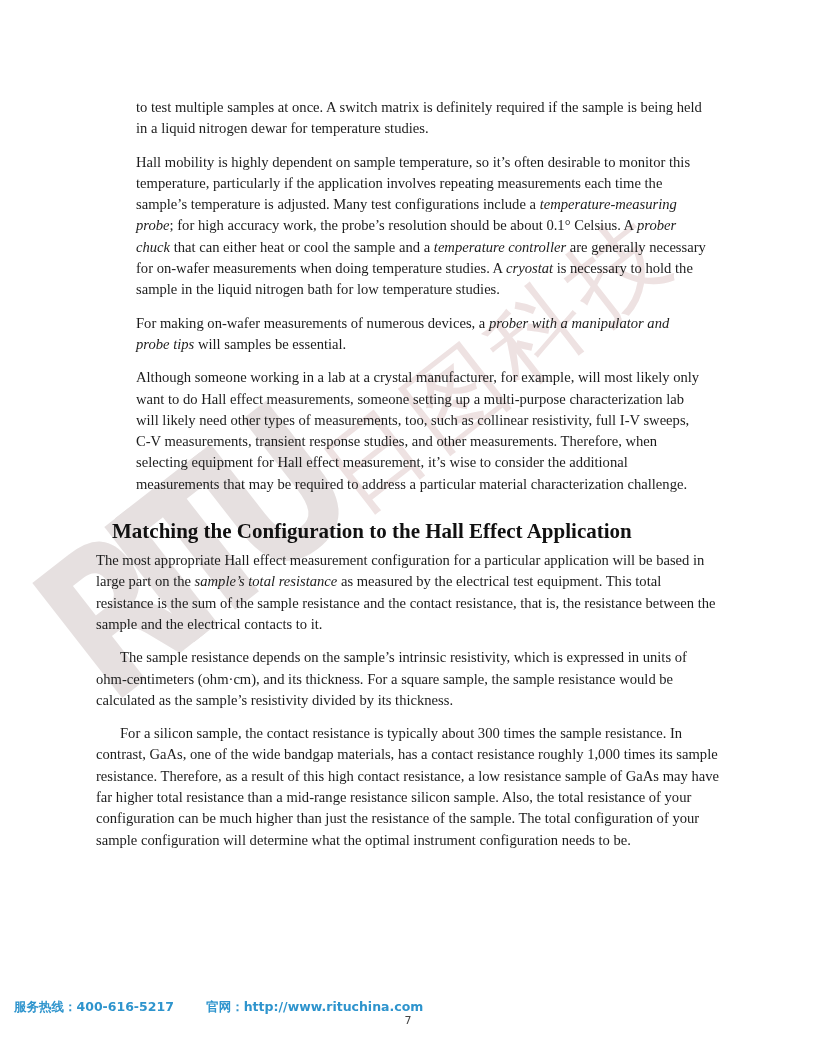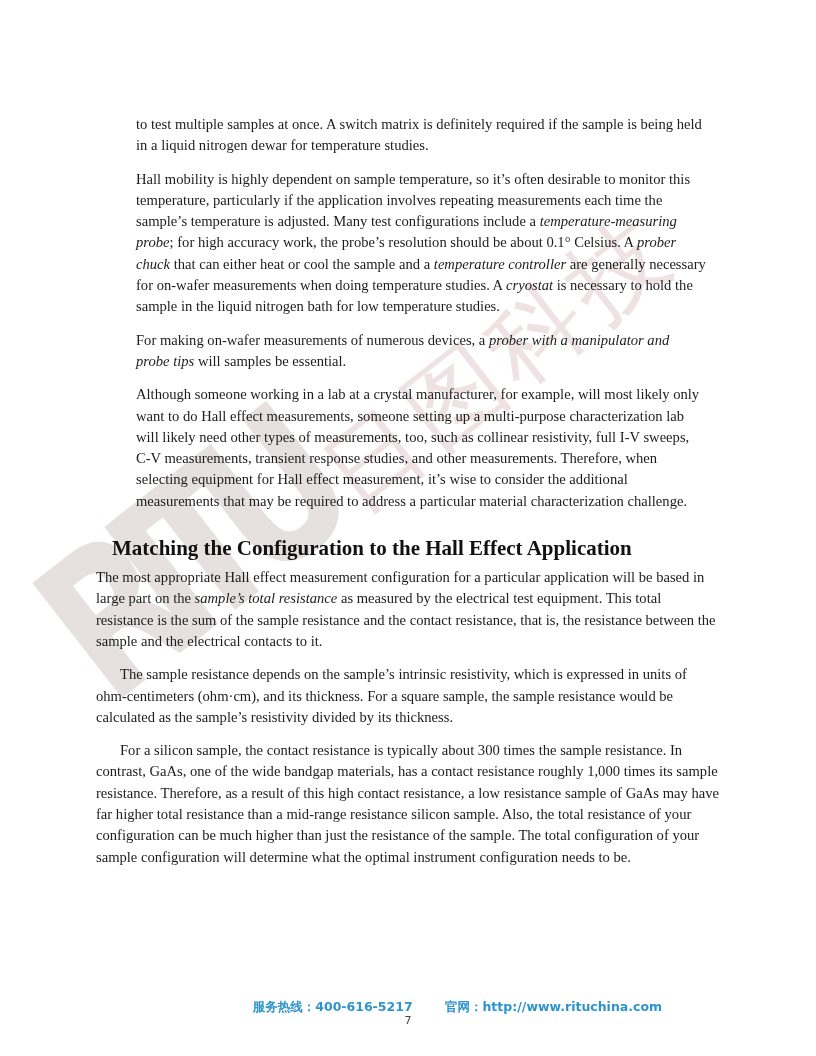--- a/index.html
+++ b/index.html
@@ -43,21 +43,21 @@
     letter-spacing: 0.08em;
     line-height: 1;
     vertical-align: baseline;
     margin-left: -55px;
   }
 
   
   .content {
     position: absolute;
     left: 96px;
-    top: 114px;
+    top: 97px;
     width: 624px;
     z-index: 1;
     color: #1c1c1c;
     font-size: 14.6px;
     line-height: 21.3px;
     text-align: left;
   }
   .content p { margin: 0 0 12px 0; }
   .content p.block-indent { margin-left: 40px; width: 570px; }
   .content p.first-line { text-indent: 24px; font-family: Liberation Serif, serif; }
@@ -69,21 +69,21 @@
     color: #111111;
   }
   .content em { font-style: italic; }
 
   
   .footer-line {
     position: absolute;
     left: 0;
     top: 999px;
     width: 676px;
-    text-align: right;
+    text-align: left;
     z-index: 1;
     font-family: "DejaVu Sans", sans-serif;
     font-size: 12.5px;
     font-weight: 700;
     line-height: 15px;
   }
   .footer-line .f-group { display: inline-block; margin: 0 14px; }
   .page-number {
     position: absolute;
     left: 0;

